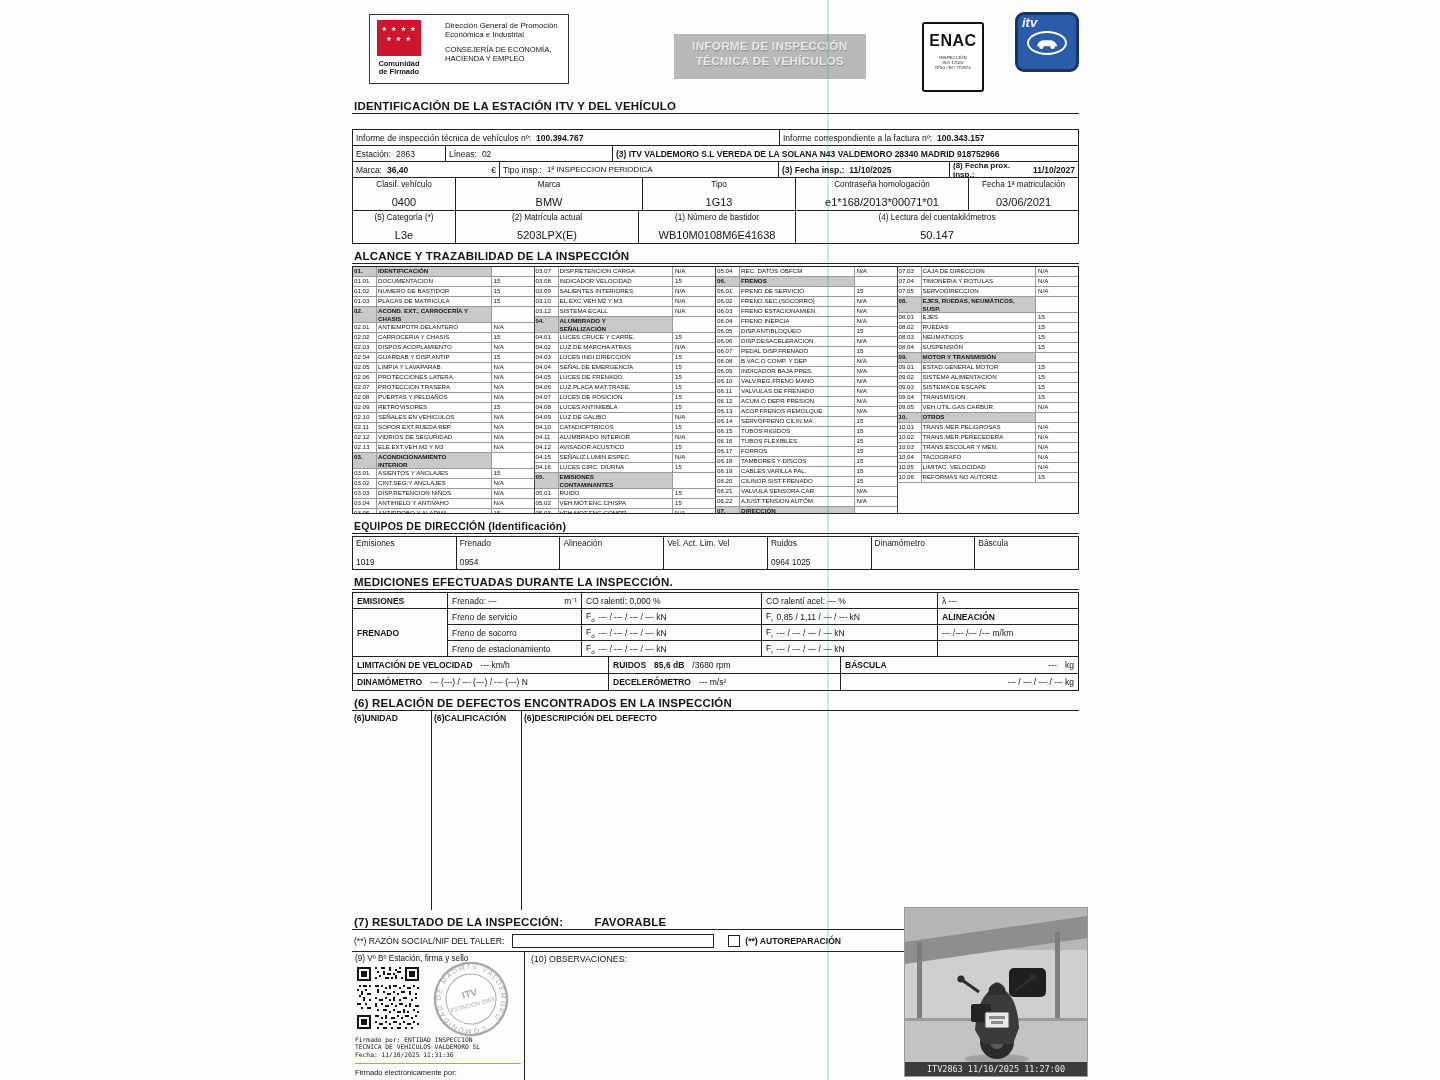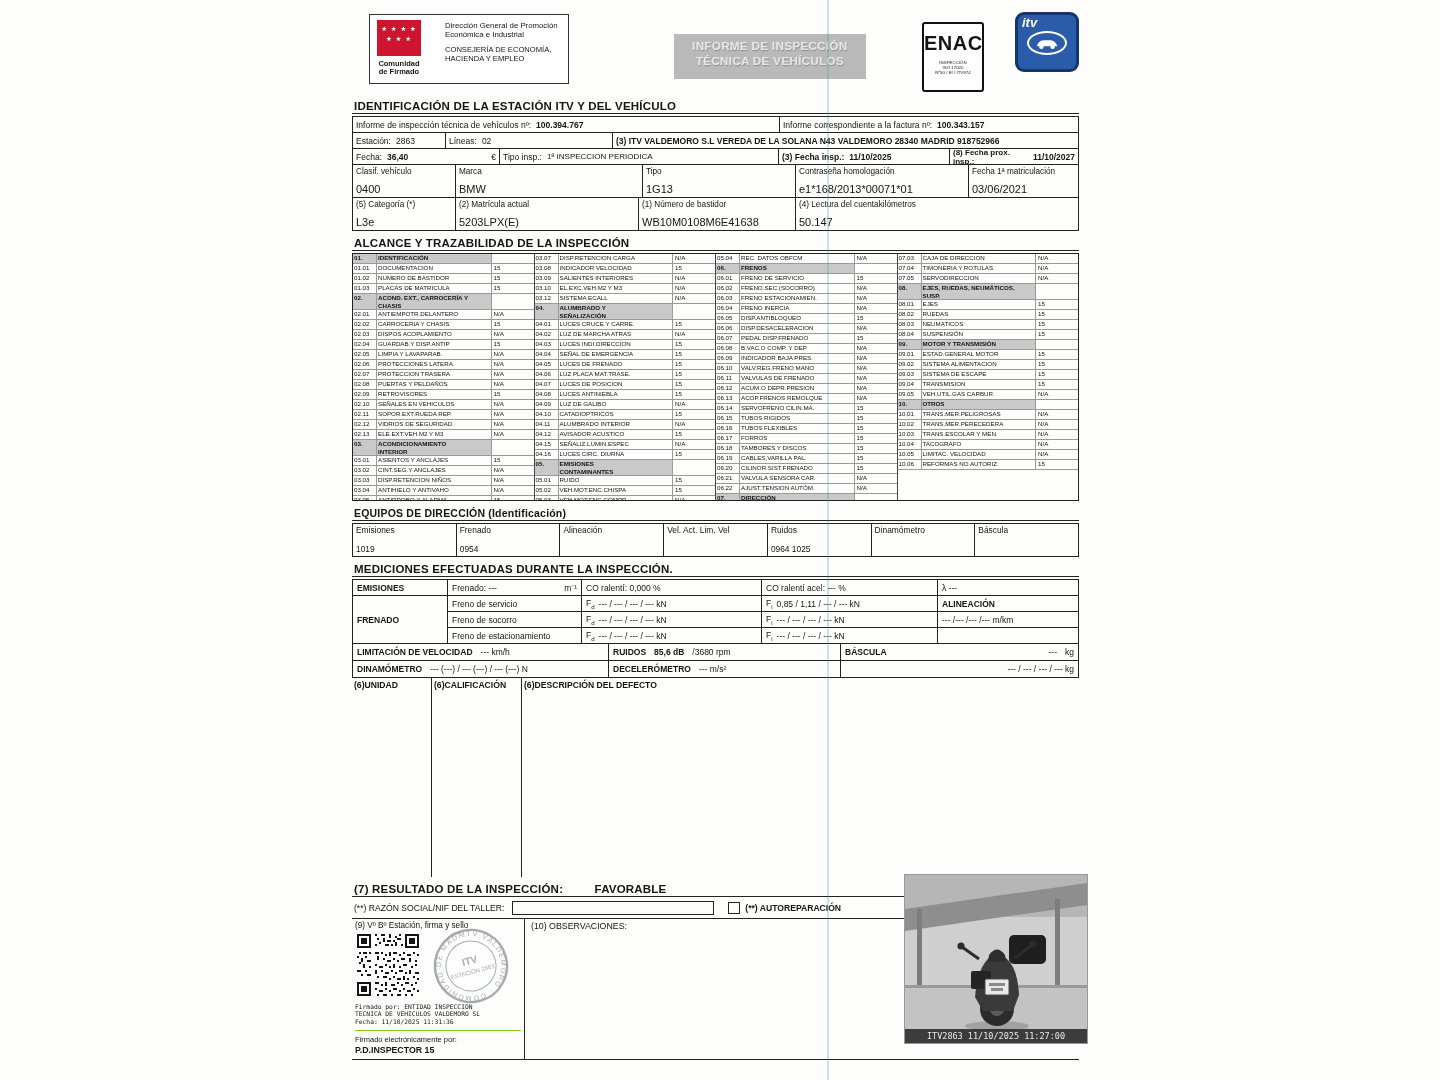--- a/index.html
+++ b/index.html
@@ -12,30 +12,30 @@
   
   .hdr{position:relative;height:86px;}
   .cam{position:absolute;left:17px;top:6px;width:198px;height:68px;border:1.5px solid #333;display:flex;background:#fff;}
   .camleft{width:60px;padding:5px 2px 2px 7px;}
   .camflag{width:44px;height:32px;background:#cf1430;color:#fff;font-size:6.5px;line-height:10px;text-align:center;padding-top:4px;letter-spacing:1px;}
   .camname{font-size:7.5px;font-weight:bold;line-height:8px;margin-top:4px;text-align:center;width:44px;}
   .camright{flex:1;padding:6px 3px 2px 6px;font-size:7.8px;line-height:9px;}
   .camdept{margin-top:6px;font-size:7.6px;}
   .wm{position:absolute;left:322px;top:26px;width:192px;height:40px;background:#b9b9b9;text-align:center;font-weight:bold;font-size:11.5px;line-height:15px;color:#e6e6e6;padding-top:5px;letter-spacing:.4px;text-shadow:.5px .5px 1px #8a8a8a,-0.5px -0.5px 1px #d8d8d8;}
   .enac{position:absolute;left:570px;top:14px;width:58px;height:58px;border:2.5px solid #111;border-radius:3px;text-align:center;padding-top:8px;background:#fff;}
-  .enacword{font-size:20px;font-weight:bold;letter-spacing:.5px;}
+  .enacword{font-size:16px;font-weight:bold;letter-spacing:.5px;}
   .enacsub{font-size:4.4px;line-height:5.2px;margin-top:5px;}
   .itvlogo{position:absolute;left:663px;top:4px;width:50px;height:52px;background:#2a5caa;border-radius:9px;border:3px solid #14366b;padding:1px 4px;}
   .itvword{color:#fff;font-weight:bold;font-style:italic;font-size:13px;line-height:14px;}
   .itvoval{width:36px;height:20px;border:2px solid #fff;border-radius:50%;margin:1px auto 0;display:flex;align-items:center;justify-content:center;}
   
-  .idt{border:1.2px solid #222;font-size:8.5px;margin-top:2px;}
+  .idt{border:1.2px solid #222;font-size:8.5px;margin-top:15px;}
   .idrow{display:flex;border-bottom:1px solid #222;}
   .idrow:last-child{border-bottom:none;}
-  .idcell{border-right:1px solid #222;padding:1px 3px;overflow:hidden;flex:none;}
+  .idcell{border-right:1px solid #222;padding:1px 3px;overflow:hidden;flex:none;align-items:center;}
   .idcell.fill{flex:1;}
   .idcell:last-child{border-right:none;}
   .hflex{display:flex;gap:5px;align-items:center;}
   .vcell{display:flex;flex-direction:column;justify-content:space-between;padding:2px 3px;}
   .lab{font-size:8.2px;}
   .val{font-size:11px;}
   
   .alc{border:1.2px solid #222;display:flex;height:246px;margin-top:2px;}
   .acol{flex:1;border-right:1px solid #444;overflow:hidden;}
   .acol:last-child{border-right:none;}
@@ -155,21 +155,21 @@
         <span>2863</span>
       </div>
       <div class="idcell hflex" style="width:160px;">
         <span>Líneas:</span>
         <span>02</span>
       </div>
       <div class="idcell hflex fill b">(3) ITV VALDEMORO S.L VEREDA DE LA SOLANA N43 VALDEMORO 28340 MADRID 918752966</div>
     </div>
     <div class="idrow" style="height:15px;">
       <div class="idcell hflex" style="width:140px;">
-        <span>Fecha:</span>
+        <span>Marca:</span>
         <span class="b">36,40</span>
         <span class="push">€</span>
       </div>
       <div class="idcell hflex" style="width:272px;">
         <span>Tipo insp.:</span>
         <span style="font-size:8px;">1ª INSPECCION PERIODICA</span>
       </div>
       <div class="idcell hflex" style="width:164px;">
         <span class="b">(3) Fecha insp.:</span>
         <span class="b">11/10/2025</span>
@@ -807,20 +807,21 @@
     </div>
     <div class="m2c nb">
       <span class="b">DECELERÓMETRO</span>
       <span>--- m/s²</span>
     </div>
     <div class="m2c nb last">
       <span class="push">--- / --- / --- / --- kg</span>
     </div>
   </div>
 
+  <div class="sec-title">(6) RELACIÓN DE DEFECTOS ENCONTRADOS EN LA INSPECCIÓN</div>
   <div class="defhdr">
     <span>(6)UNIDAD</span>
     <span>(6)CALIFICACIÓN</span>
     <span>(6)DESCRIPCIÓN DEL DEFECTO</span>
   </div>
   <div class="defbody">
     <div></div>
     <div></div>
     <div></div>
   </div>

